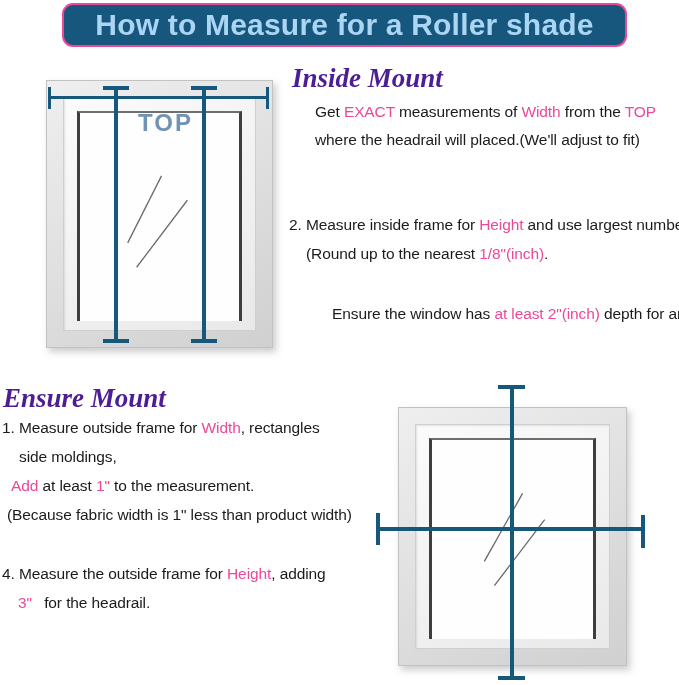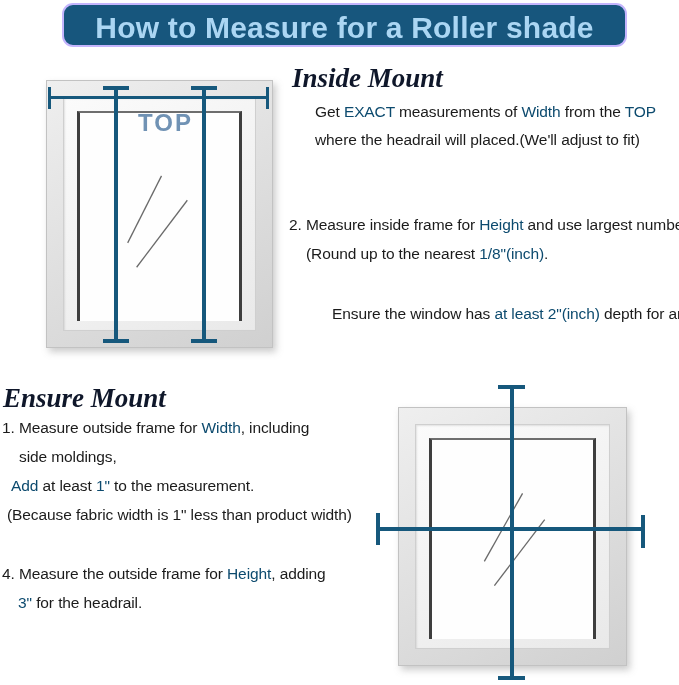--- a/index.html
+++ b/index.html
@@ -1,37 +1,37 @@
 <!DOCTYPE html>
 <html><head>
 <meta charset="utf-8">
 <style>
   html,body{margin:0;padding:0;background:#ffffff;}
   .canvas{position:relative;width:679px;height:685px;background:#ffffff;overflow:hidden;
           font-family:"Liberation Sans",sans-serif;}
 
   
   .banner{position:absolute;left:62px;top:3px;width:561px;height:40px;
-          background:#17567d;border:2px solid #c4b5fd;border-radius:11px;
-          display:flex;align-items:flex-end;justify-content:center;}
+          background:#17567d;border:2px solid #ec4899;border-radius:11px;
+          display:flex;align-items:center;justify-content:center;}
   .banner-text{color:#abd6f3;font-size:30px;font-weight:bold;letter-spacing:0.2px;}
 
   
   .h-script{position:absolute;font-family:"Liberation Serif",serif;font-style:italic;
-            font-weight:600;font-size:27px;color:#0f172a;white-space:nowrap;}
+            font-weight:600;font-size:27px;color:#4c1d95;white-space:nowrap;}
   #inside-heading{left:292px;top:63px;}
   #outside-heading{left:3px;top:383px;}
 
   
   .p{position:absolute;font-size:15.5px;letter-spacing:-0.1px;color:#1b1b1b;white-space:nowrap;}
   .p .ln{display:block;}
-  .purple{color:#0c4a6e;}
+  .purple{color:#ec4899;}
   .i26{padding-left:26px;}.i17{padding-left:17px;}.i16{padding-left:16px;}
   .i9{padding-left:9px;}.i5{padding-left:5px;}
-  .gap{margin-left:0;}
+  .gap{margin-left:8px;}
   #inside-item1{left:289px;top:98px;line-height:28px;}
   #inside-item2{left:289px;top:210px;line-height:29px;}
   #inside-note{left:291px;top:299px;line-height:29px;margin-left:41px;}
   #outside-item1{left:2px;top:413px;line-height:29px;}
   #outside-item2{left:2px;top:559px;line-height:29px;}
   #outside-footnote{left:2px;top:648px;line-height:29px;}
 
   
   .window{position:absolute;}
   .win-top{left:46px;top:80px;width:227px;height:268px;}
@@ -108,21 +108,21 @@
   <div class="p" id="inside-note">
     <span class="ln">
       <span>Ensure the window has </span><span class="purple">at least 2"(inch)</span><span> depth for an</span>
     </span>
   </div>
 
   <div id="outside-heading" class="h-script">Ensure Mount</div>
 
   <div class="p" id="outside-item1">
     <span class="ln">
-      <span>1. Measure outside frame for </span><span class="purple">Width</span><span>, including</span>
+      <span>1. Measure outside frame for </span><span class="purple">Width</span><span>, rectangles</span>
     </span>
     <span class="ln i17">
       <span>side moldings,</span>
     </span>
     <span class="ln i9">
       <span class="purple">Add</span><span> at least </span><span class="purple">1"</span><span> to the measurement.</span>
     </span>
     <span class="ln i5">
       <span>(Because fabric width is 1" less than product width)</span>
     </span>

